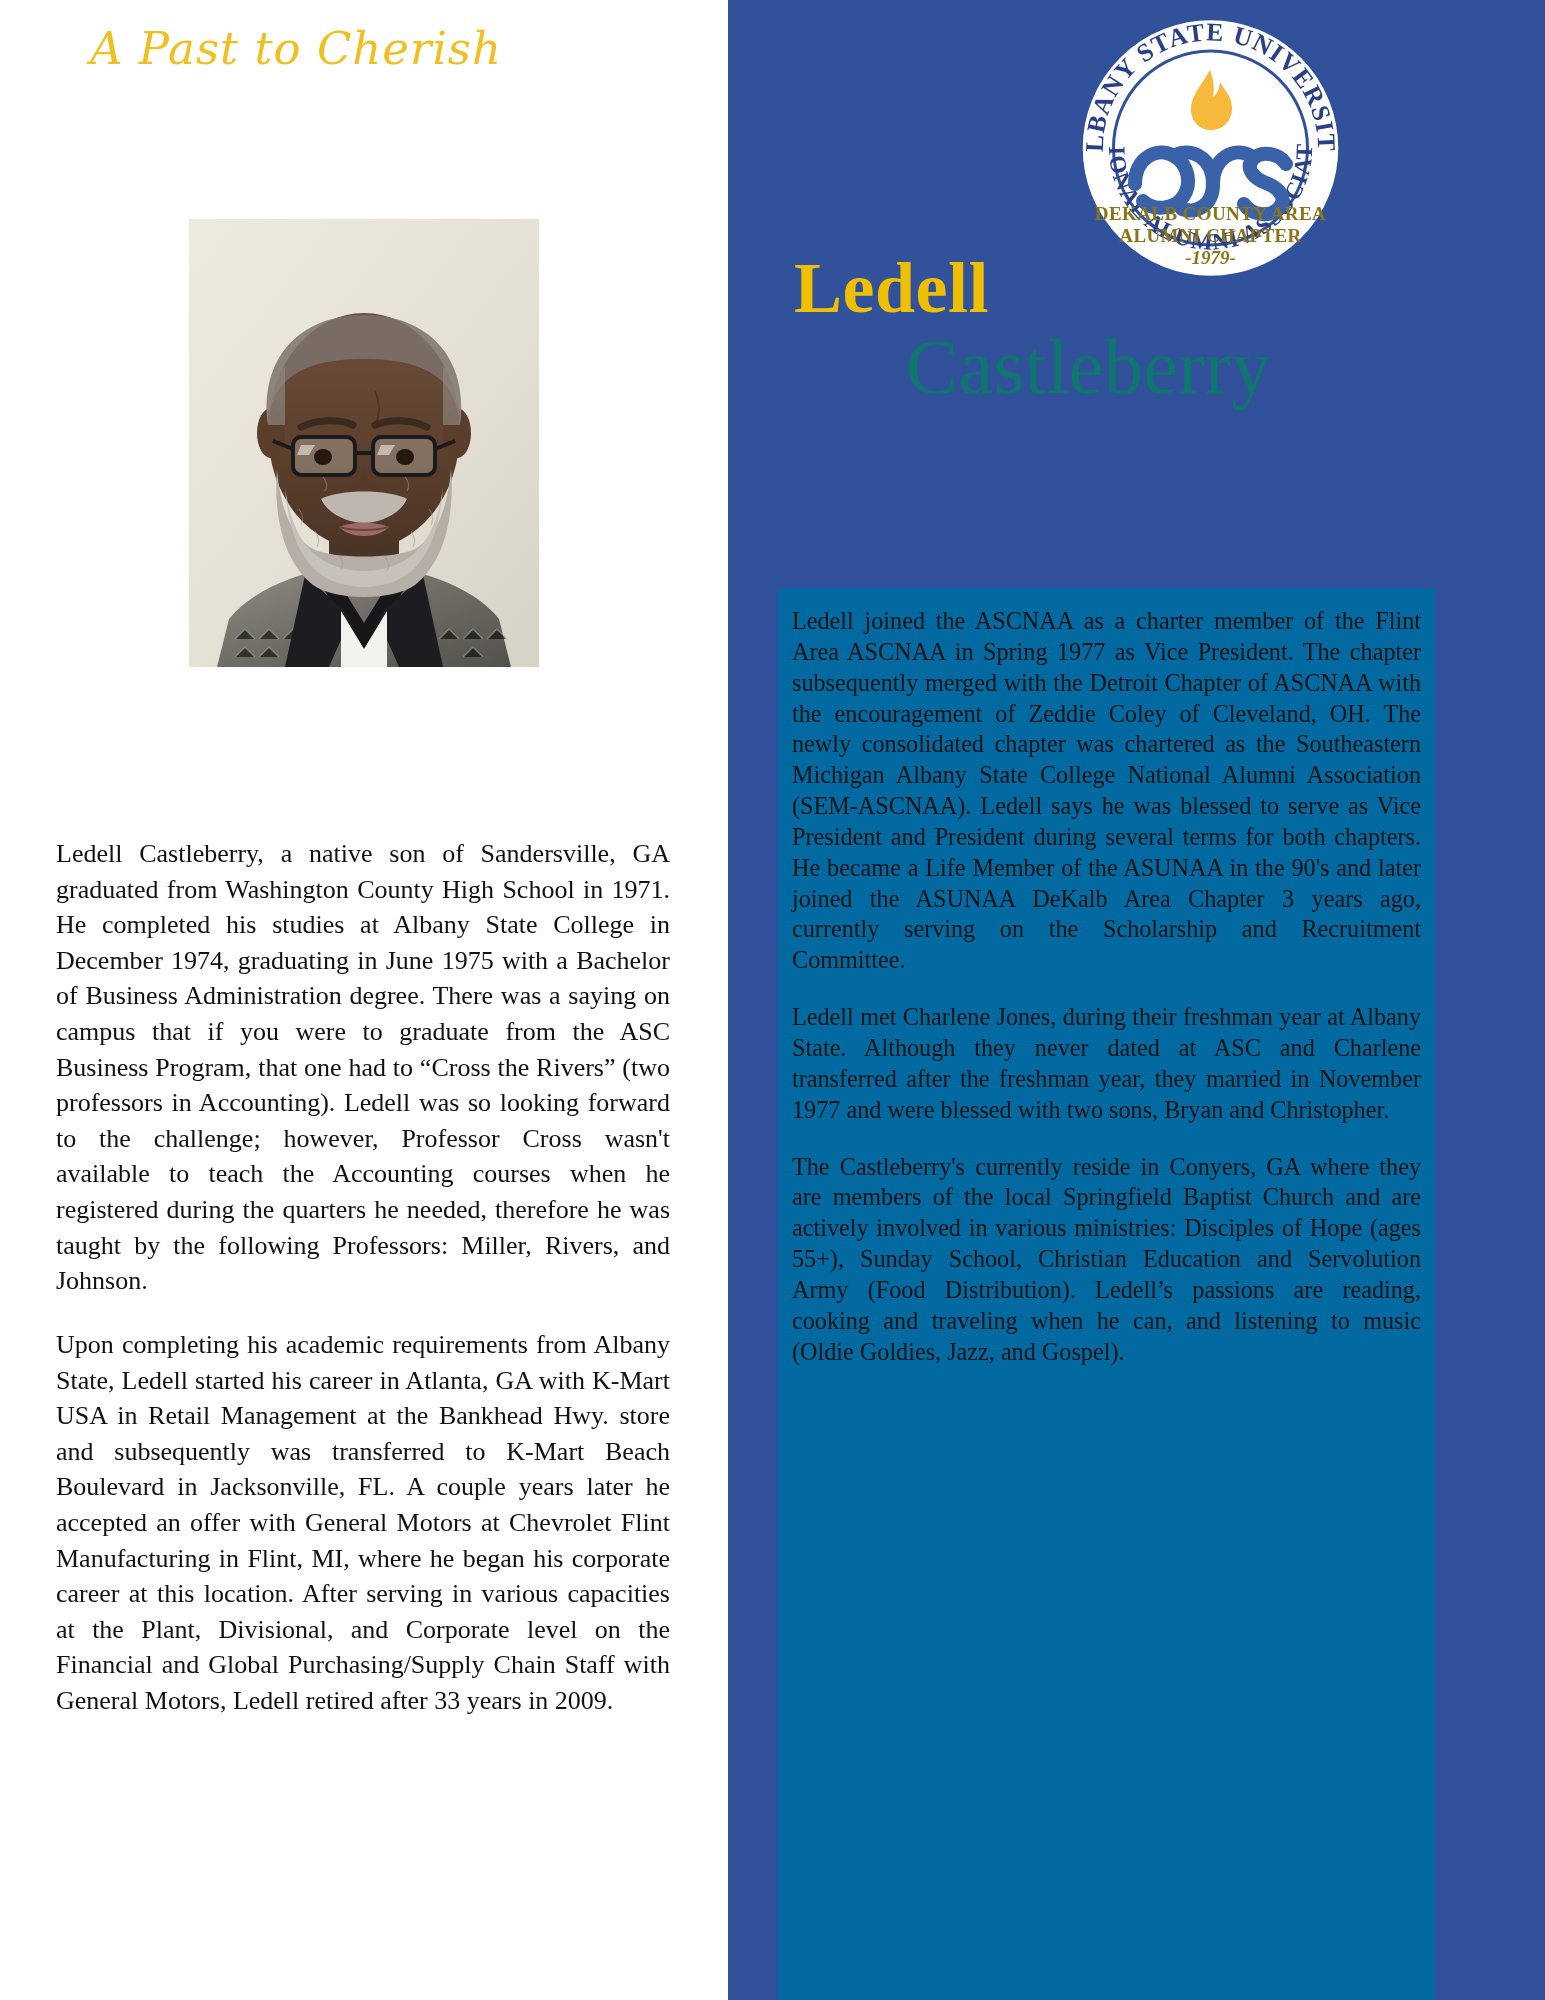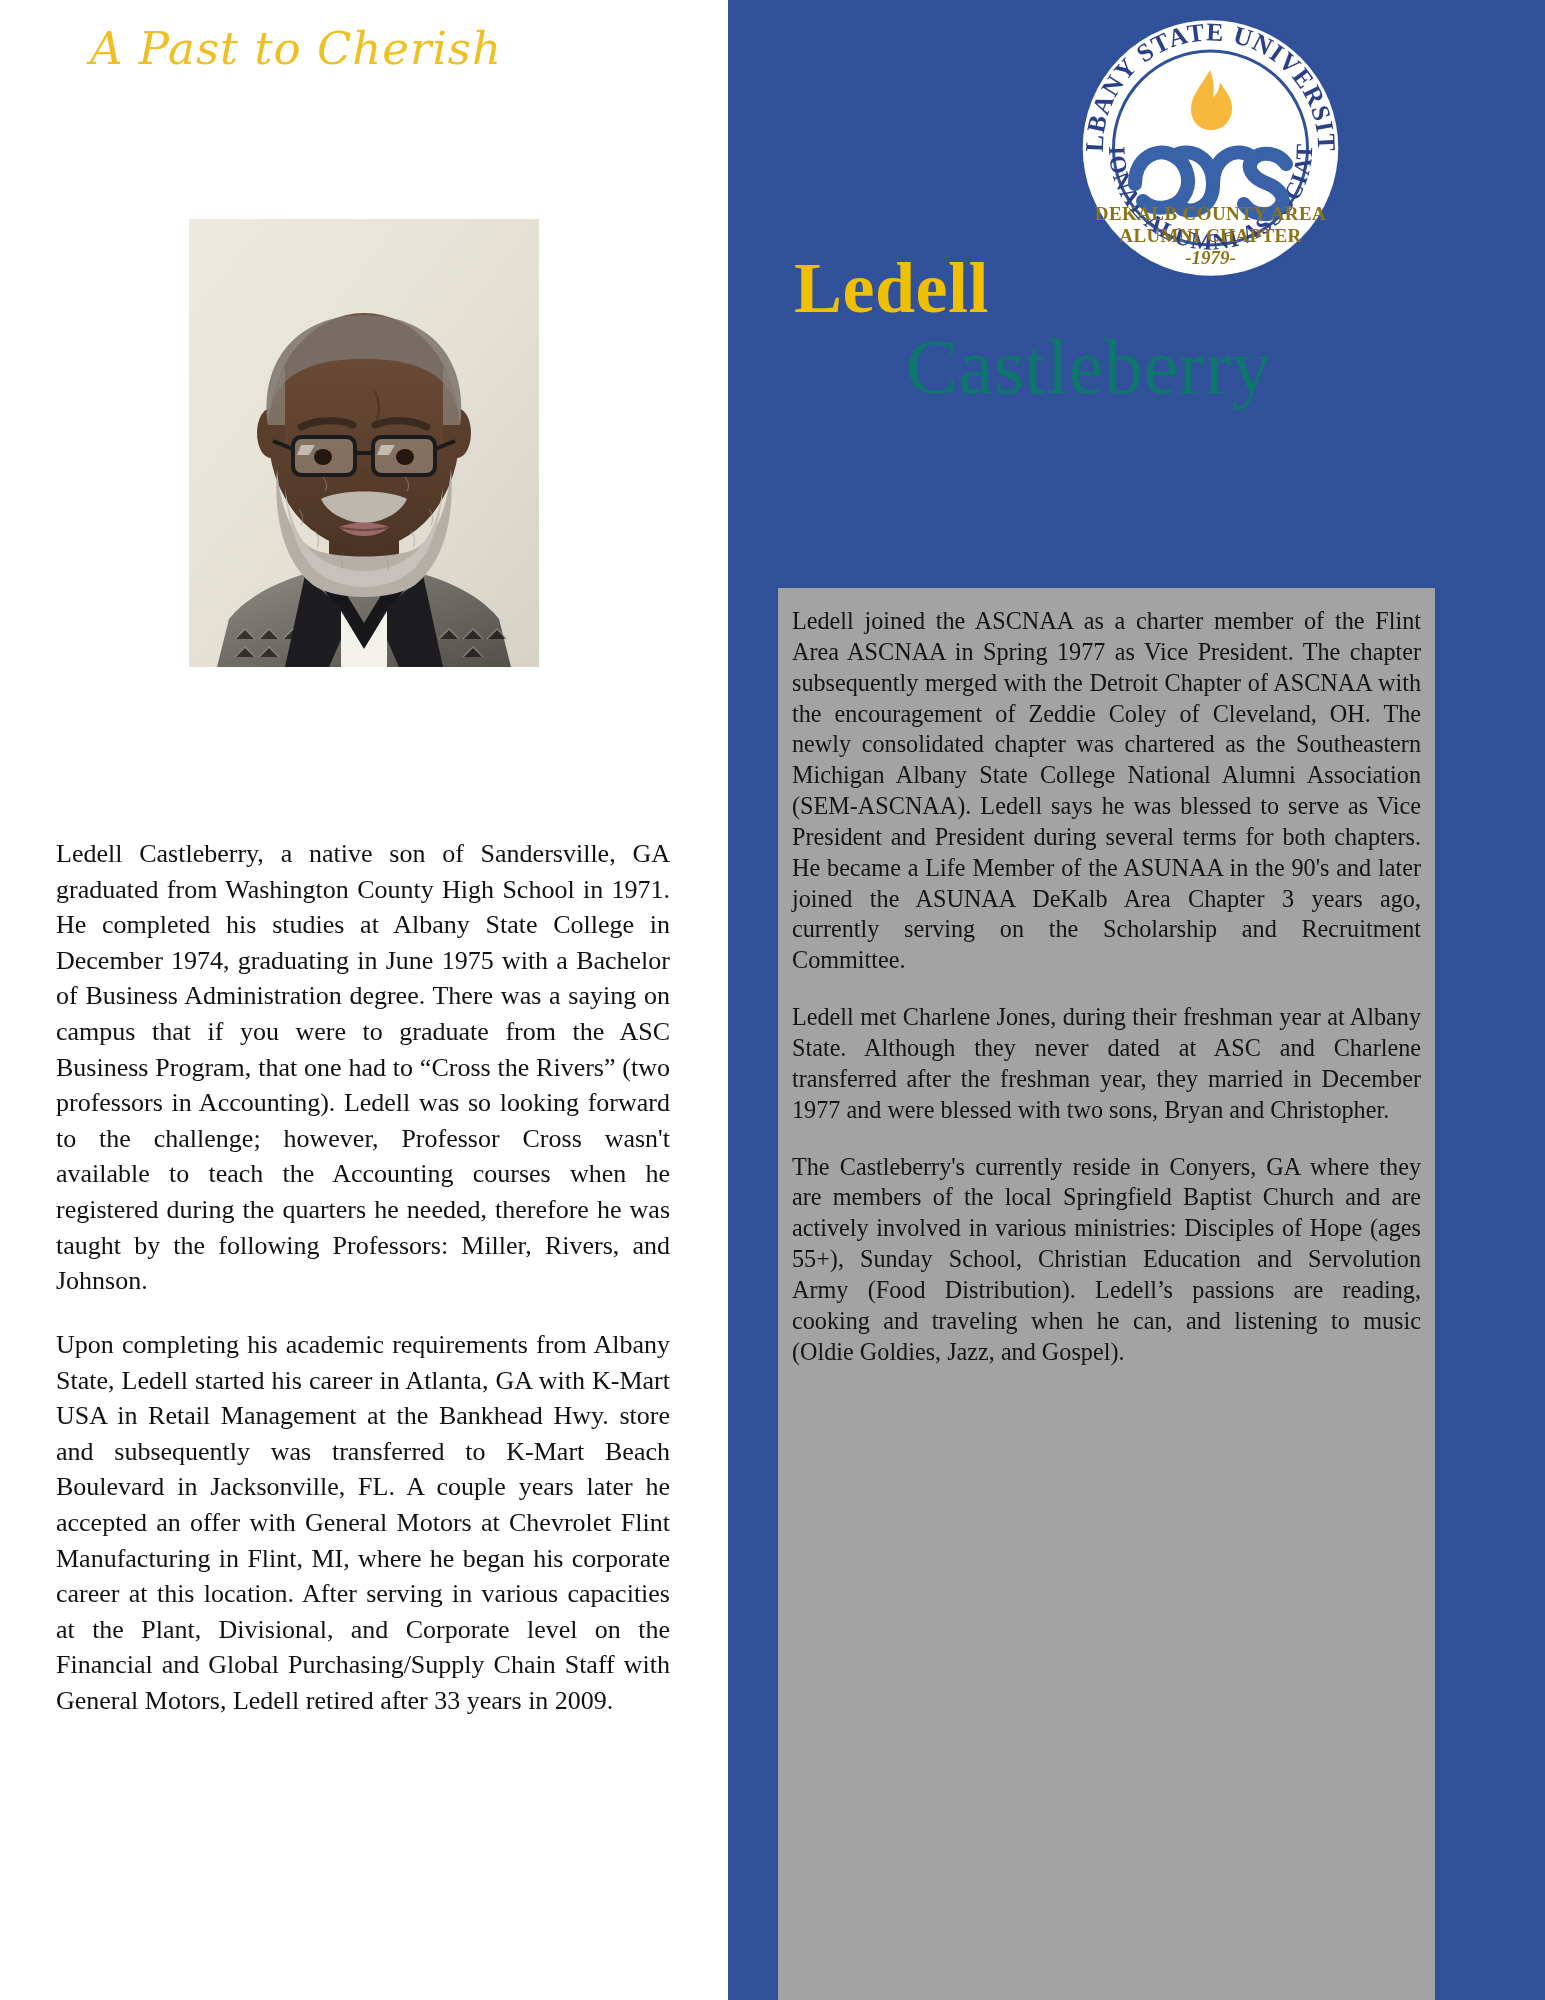--- a/index.html
+++ b/index.html
@@ -49,21 +49,21 @@
     line-height:1.06;
     padding-left:178px;
     letter-spacing:0.5px;
   }
 
   
   #gold-box {
     position:absolute;
     left:778px; top:588px;
     width:657px; height:1412px;
-    background:#a3a3a3;
+    background:#0369a1;
     padding:18px 14px 0 14px;
   }
   #gold-box p {
     font-family:"Liberation Serif", serif;
     font-size:24.2px;
     line-height:1.275;
     color:#141414;
     text-align:justify;
     text-justify:inter-word;
     margin-bottom:26px;
@@ -163,21 +163,21 @@
   </svg>
 </div>
 
 <div id="name-block">
   <div class="name-first">Ledell</div>
   <div class="name-last">Castleberry</div>
 </div>
 
 <div id="gold-box">
   <p>Ledell joined the ASCNAA as a charter member of the Flint Area ASCNAA in Spring 1977 as Vice President. The chapter subsequently merged with the Detroit Chapter of ASCNAA with the encouragement of Zeddie Coley of Cleveland, OH. The newly consolidated chapter was chartered as the Southeastern Michigan Albany State College National Alumni Association (SEM-ASCNAA). Ledell says he was blessed to serve as Vice President and President during several terms for both chapters. He became a Life Member of the ASUNAA in the 90's and later joined the ASUNAA DeKalb Area Chapter 3 years ago, currently serving on the Scholarship and Recruitment Committee.</p>
-  <p>Ledell met Charlene Jones, during their freshman year at Albany State. Although they never dated at ASC and Charlene transferred after the freshman year, they married in December 1977 and were blessed with two sons, Bryan and Christopher.</p>
+  <p>Ledell met Charlene Jones, during their freshman year at Albany State. Although they never dated at ASC and Charlene transferred after the freshman year, they married in November 1977 and were blessed with two sons, Bryan and Christopher.</p>
   <p>The Castleberry's currently reside in Conyers, GA where they are members of the local Springfield Baptist Church and are actively involved in various ministries: Disciples of Hope (ages 55+), Sunday School, Christian Education and Servolution Army (Food Distribution). Ledell’s passions are reading, cooking and traveling when he can, and listening to music (Oldie Goldies, Jazz, and Gospel).</p>
 </div>
 
 <div id="left-col">
   <div class="script-gold">A Past to Cherish</div>
 </div>
 
 <div id="portrait">
   <svg viewBox="0 0 350 448" xmlns="http://www.w3.org/2000/svg">
     <defs>

